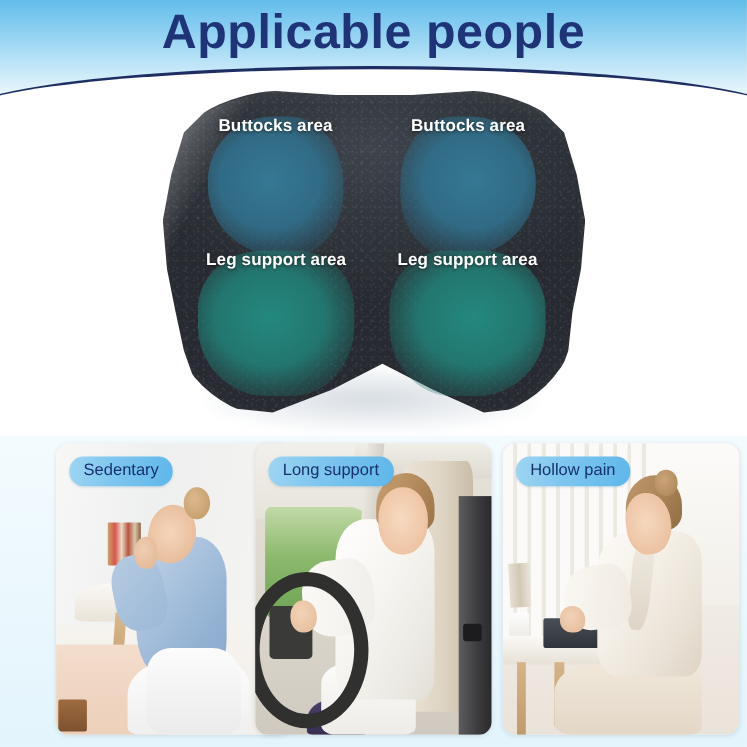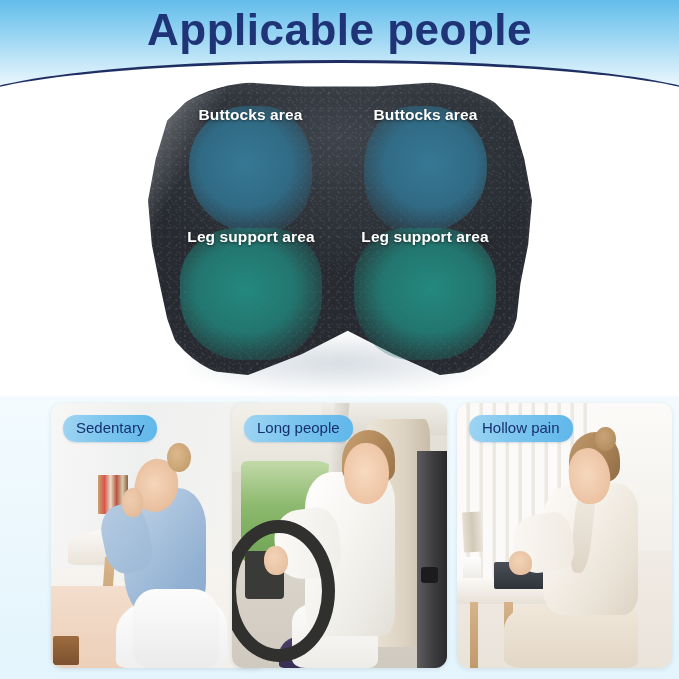--- a/index.html
+++ b/index.html
@@ -571,21 +571,21 @@
         <div id="drv-knee"></div>
         <div id="drv-skirt"></div>
         <div id="drv-body"></div>
         <div id="drv-arm"></div>
         <div id="drv-wheel"></div>
         <div id="drv-wheel-hub"></div>
         <div id="drv-hand"></div>
         <div id="drv-hair"></div>
         <div id="drv-head"></div>
       </div>
-      <div class="badge">Long people</div>
+      <div class="badge">Long support</div>
     </div>
 
     <div class="photo-card" id="card-caudal">
       <div class="card-photo" id="photo-caudal">
         <div id="cau-window"></div>
         <div id="cau-blinds"></div>
         <div id="cau-books"></div>
         <div id="cau-cup"></div>
         <div id="cau-desk"></div>
         <div id="cau-desk-leg"></div>

